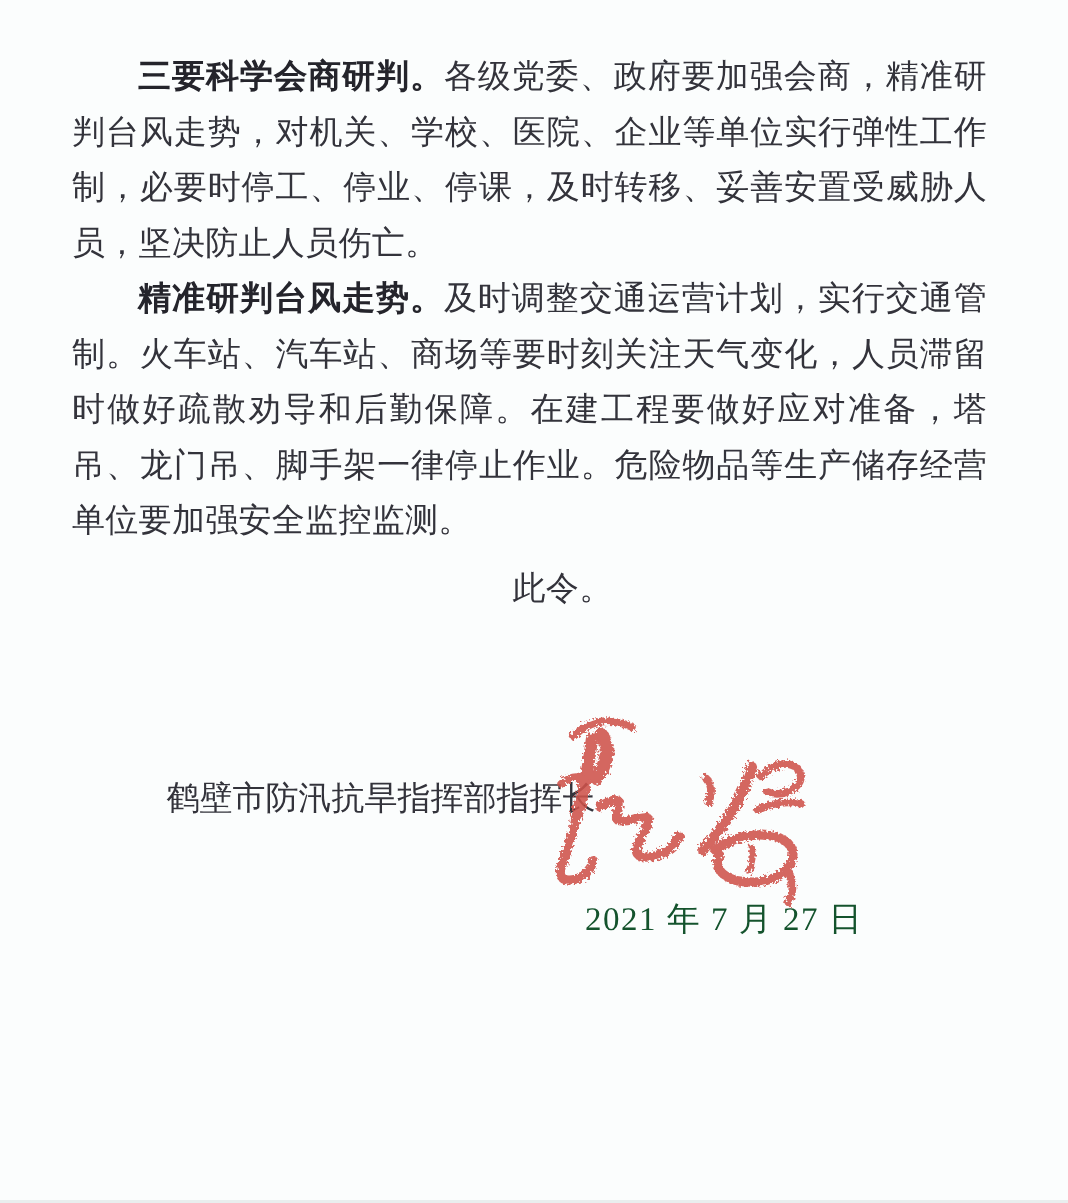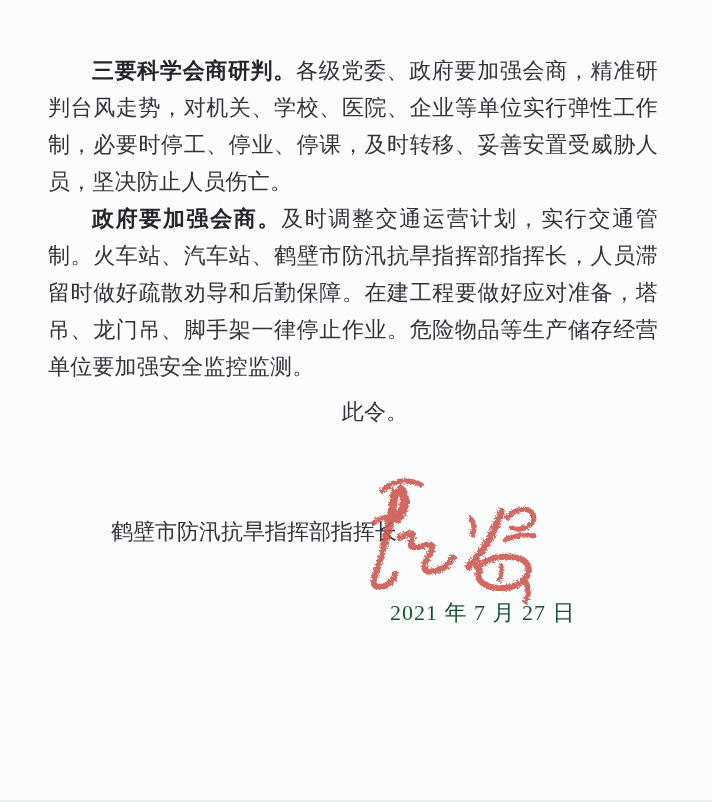--- a/index.html
+++ b/index.html
@@ -13,21 +13,21 @@
   }
   .para{
     margin:0;
     padding:0 54px 0 48px;
     font-size:22px;
     line-height:37px;
     text-align:justify;
     text-indent:2em;
     letter-spacing:0.2px;
   }
-  .para.first{margin-top:52px;}
+  .para.first{margin-top:32px;}
   .lead{font-weight:bold;color:#24242b;}
   .decree{margin-top:8px;text-align:center;}
   .signer{
     position:absolute;left:111px;top:513px;
     font-size:22px;line-height:37px;color:#33333b;
     white-space:nowrap;
   }
   .stamp{
     position:absolute;left:368px;top:474px;
     width:172px;height:132px;
@@ -43,21 +43,21 @@
     background:#e9eeee;
   }
 </style>
 </head>
 <body>
 
 <div class="page">
 
   <p class="para first"><span class="lead">三要科学会商研判。</span><span>各级党委、政府要加强会商，精准研判台风走势，对机关、学校、医院、企业等单位实行弹性工作制，必要时停工、停业、停课，及时转移、妥善安置受威胁人员，坚决防止人员伤亡。</span></p>
 
-  <p class="para"><span class="lead">政府要加强会商。</span><span>及时调整交通运营计划，实行交通管制。火车站、汽车站、鹤壁市防汛抗旱指挥部指挥长，人员滞留时做好疏散劝导和后勤保障。在建工程要做好应对准备，塔吊、龙门吊、脚手架一律停止作业。危险物品等生产储存经营单位要加强安全监控监测。</span></p>
+  <p class="para"><span class="lead">精准研判台风走势。</span><span>及时调整交通运营计划，实行交通管制。火车站、汽车站、商场等要时刻关注天气变化，人员滞留时做好疏散劝导和后勤保障。在建工程要做好应对准备，塔吊、龙门吊、脚手架一律停止作业。危险物品等生产储存经营单位要加强安全监控监测。</span></p>
 
   <p class="para decree">此令。</p>
 
   <div class="signer">鹤壁市防汛抗旱指挥部指挥长</div>
 
   <div class="stamp" title="郭浩">
     <svg viewBox="0 0 168 128" xmlns="http://www.w3.org/2000/svg" aria-hidden="true">
       <defs>
         <filter id="rough" x="-20%" y="-20%" width="140%" height="140%">
           <feTurbulence type="fractalNoise" baseFrequency="0.55" numOctaves="2" result="n"></feTurbulence>

